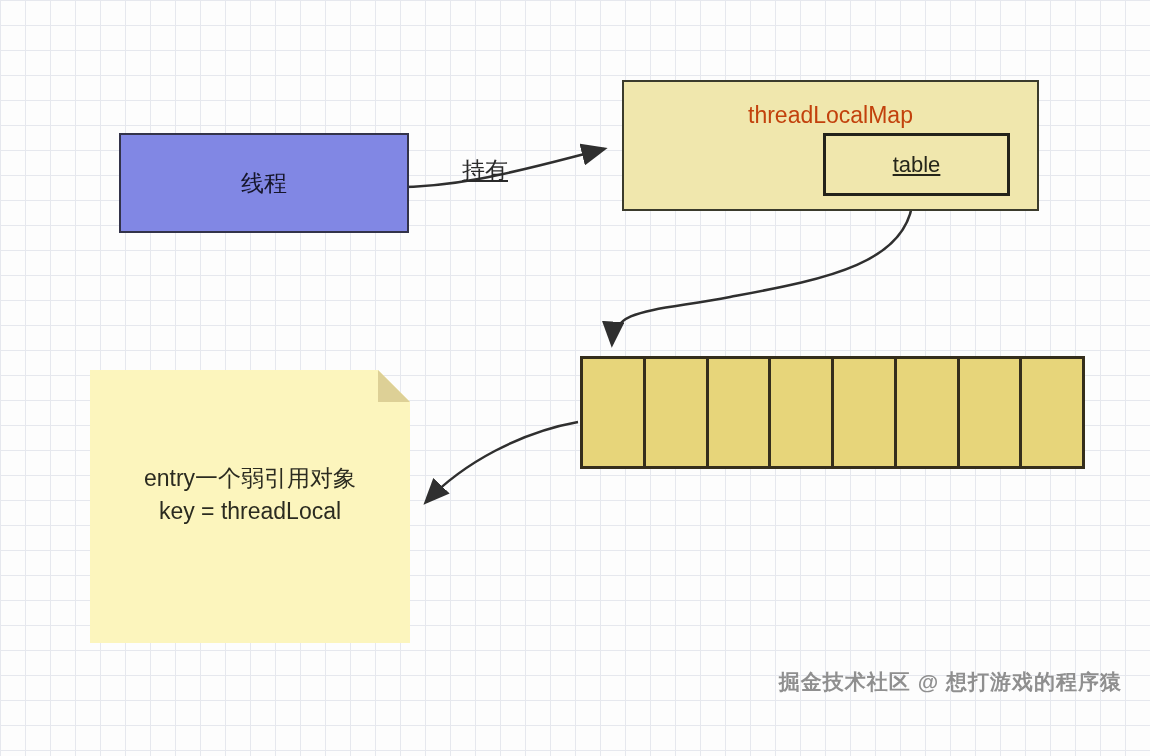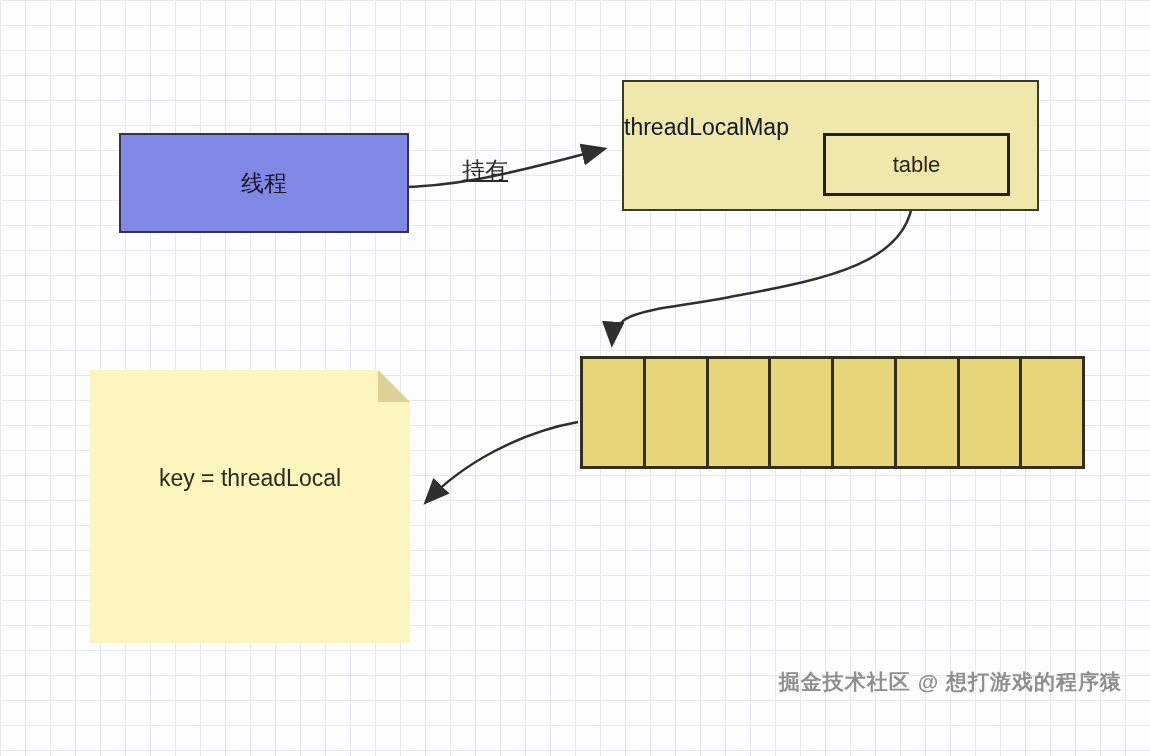--- a/index.html
+++ b/index.html
@@ -46,38 +46,38 @@
     left: 622px; top: 80px;
     width: 417px; height: 131px;
     background: var(--map-box-fill, #f0e7ad);
     border: 2px solid #3b3b2c;
     display: block;
   }
 
   .map-title {
     position: absolute;
     top: 20px; left: 0; right: 0;
-    text-align: left;
+    text-align: center;
     font-size: 23px;
-    color: #0f172a;
-    margin-top: 12px;
+    color: #c2410c;
   }
 
   .table-box {
     position: absolute;
     left: 199px; top: 51px;
     width: 187px; height: 63px;
     background: var(--map-box-fill, #f0e7ad);
     border: 3px solid #23231a;
     display: flex;
     align-items: center;
     justify-content: center;
     font-size: 22px;
     color: #26261a;
     box-sizing: border-box;
+    text-decoration: underline;
   }
 
   .entry-array {
     position: absolute;
     left: 580px; top: 356px;
     width: 505px; height: 113px;
     display: flex;
     box-sizing: border-box;
     border: 3px solid #352e1c;
     background: var(--array-cell-fill, #e7d57a);
@@ -165,20 +165,21 @@
       <div class="cell"></div>
       <div class="cell"></div>
       <div class="cell"></div>
       <div class="cell"></div>
       <div class="cell"></div>
       <div class="cell"></div>
     </div>
 
   <div class="note">
     <div class="note-text">
+      <div>entry一个弱引用对象</div>
       <div>key = threadLocal</div>
     </div>
   </div>
   <div class="note-fold" style="left: 378px; top: 370px; right: auto;"></div>
 
   <div class="watermark">掘金技术社区 @ 想打游戏的程序猿</div>
 
 </div>
 
 </body></html>

